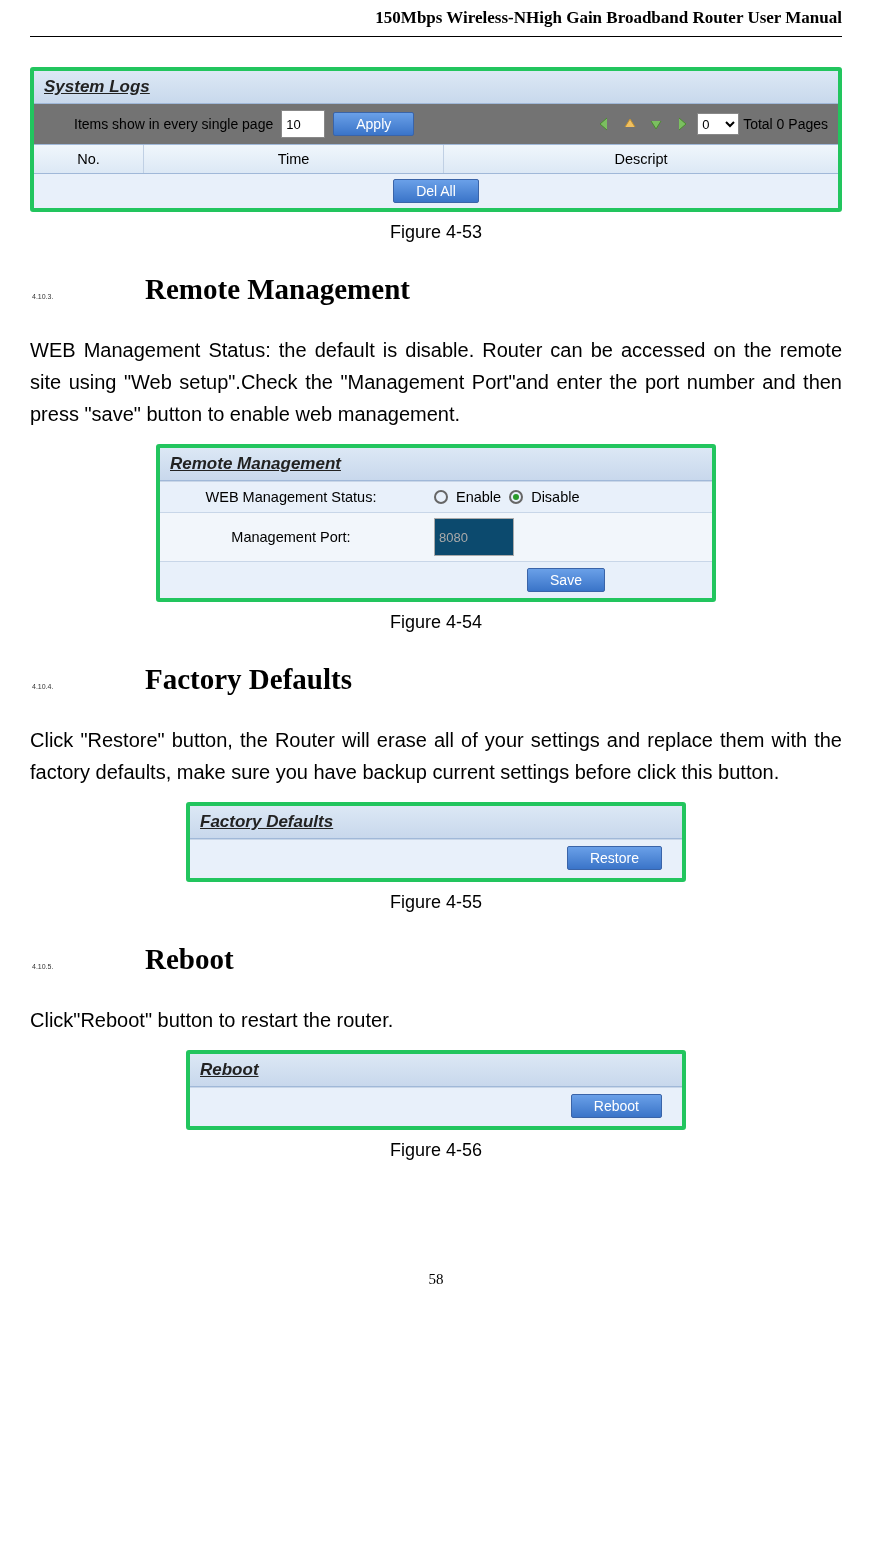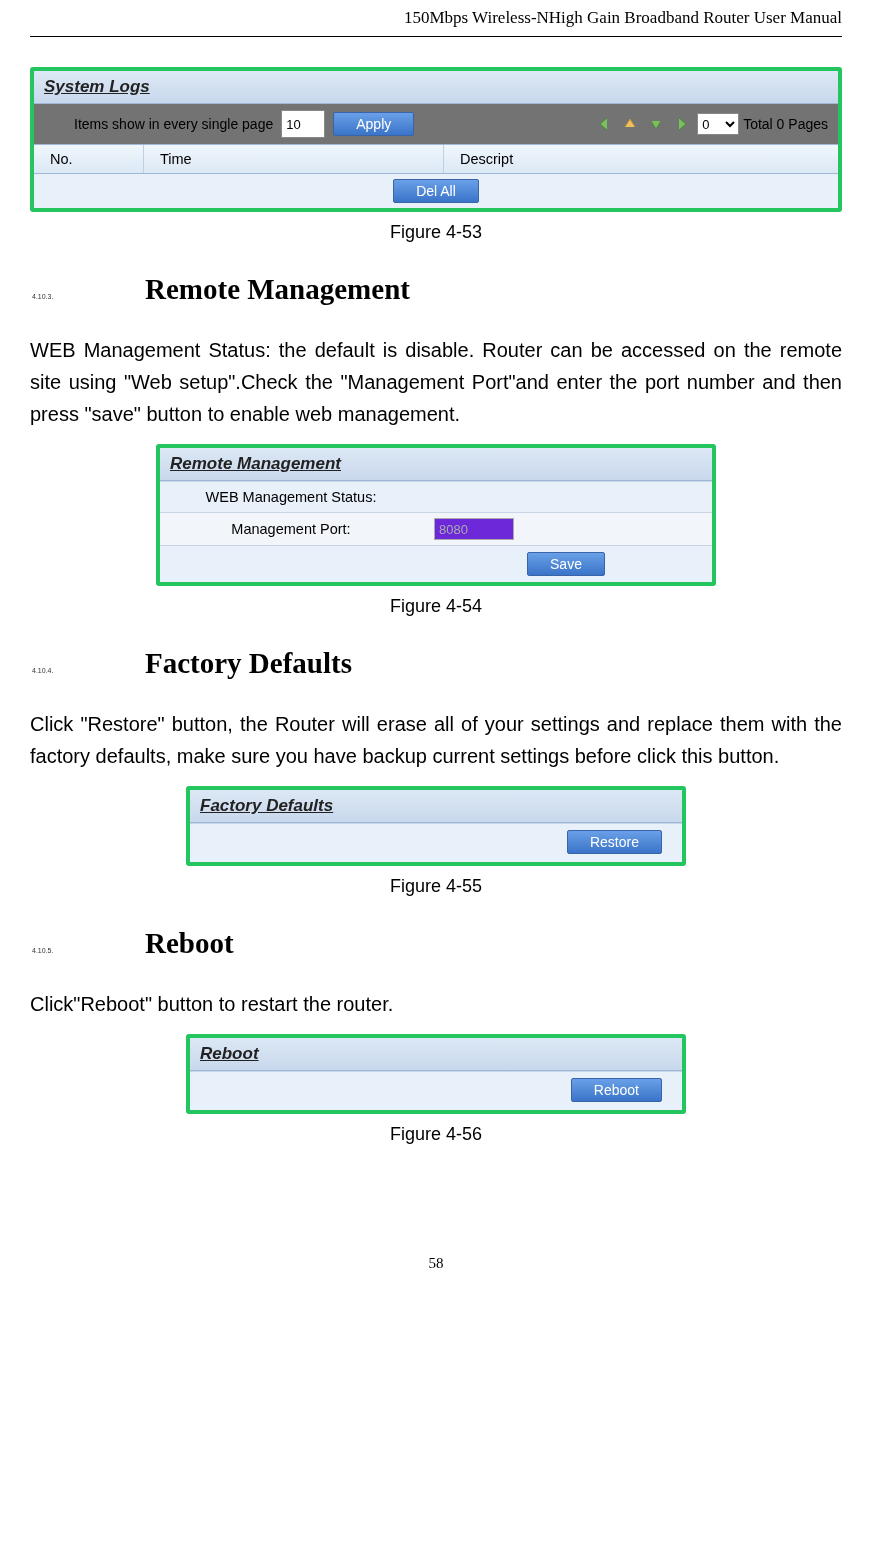--- a/index.html
+++ b/index.html
@@ -7,21 +7,21 @@
       font-family: "Times New Roman", serif;
       background: #fff;
       width: 872px;
       margin: 0 auto;
       padding: 0 30px;
       color: #000;
     }
     .header-line {
       text-align: right;
       font-size: 17px;
-      font-weight: normal;
+      font-weight: bold;
       padding: 8px 0;
       border-bottom: 1px solid #000;
       margin-bottom: 30px;
     }
     .panel {
       border: 4px solid #22c55e;
       background: #e8f0fa;
       border-radius: 3px;
       margin: 4px 0;
     }
@@ -87,22 +87,22 @@
     }
     .tbl-head {
       display: flex;
       background: linear-gradient(#f0f6fc, #dce8f5);
       border-top: 1px solid #a0b8d8;
       border-bottom: 1px solid #a0b8d8;
       font-family: Arial, sans-serif;
       font-size: 14.5px;
     }
     .tbl-col {
-      padding: 6px 16px;
-      text-align: left;
+      padding: 6px 8px;
+      text-align: center;
       border-right: 1px solid #c0d0e4;
     }
     .tbl-col:last-child { border-right: none; }
     .col-no { width: 110px; }
     .col-time { width: 300px; }
     .col-desc { flex: 1; }
     .btn-row-center {
       text-align: center;
       padding: 5px 0;
       background: #e8f0fa;
@@ -166,27 +166,27 @@
       width: 14px; height: 14px; border-radius: 50%;
       border: 2px solid #666; display: inline-block;
       position: relative;
     }
     .radio-dot.sel::after {
       content: ""; position: absolute;
       left: 2px; top: 2px; width: 6px; height: 6px;
       border-radius: 50%; background: #2a9a2a;
     }
     .port-input {
-      width: 80px; height: 22px;
+      width: 80px; height: 38px;
       border: 1px solid #aaa;
       color: #aaa;
       font-family: Arial, sans-serif;
       font-size: 13px;
       padding: 1px 4px;
-      background: #6d28d9;
+      background: #0c4a6e;
     }
     .btn-row-right {
       text-align: center;
       padding: 6px 0;
       border-top: 1px solid #c8d6e8;
     }
     .btn-row-right .btn { margin-left: 260px; }
     .simple-panel {
       width: 500px;
       margin: 0 auto;
@@ -255,20 +255,26 @@
 <div class="section-row">
   <span class="section-num">4.10.3.</span>
   <span class="section-title">Remote Management</span>
 </div>
 <p class="body-text">WEB Management Status: the default is disable. Router can be accessed on the remote site using "Web setup".Check the "Management Port"and enter the port number and then press "save" button to enable web management.</p>
 
 <div class="panel remote-panel">
   <div class="panel-title">Remote Management</div>
   <div class="form-row">
     <div class="form-label">WEB Management Status:</div>
+    <div class="form-val">
+      <span class="radio-dot"></span>
+      <span>Enable</span>
+      <span class="radio-dot sel"></span>
+      <span>Disable</span>
+    </div>
   </div>
   <div class="form-row alt">
     <div class="form-label">Management Port:</div>
     <div class="form-val">
       <input class="port-input" value="8080" style="">
     </div>
   </div>
   <div class="btn-row-right">
     <button class="btn">Save</button>
   </div>

